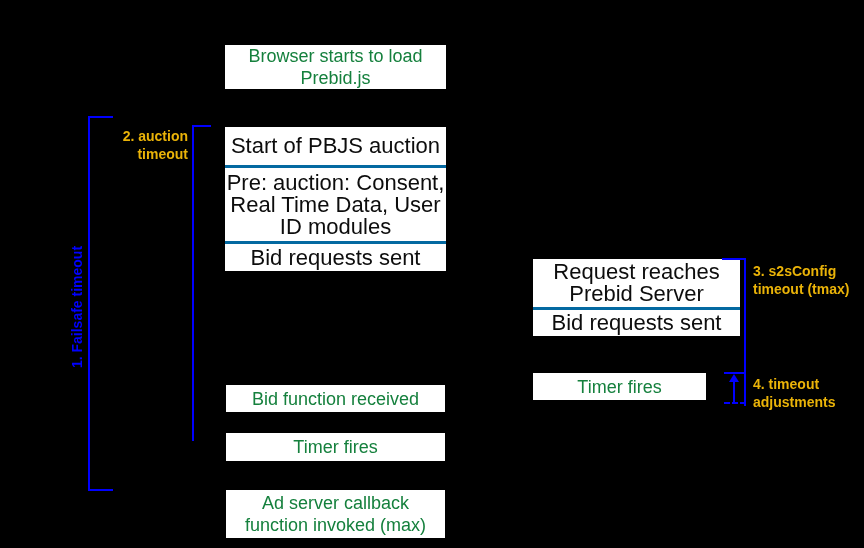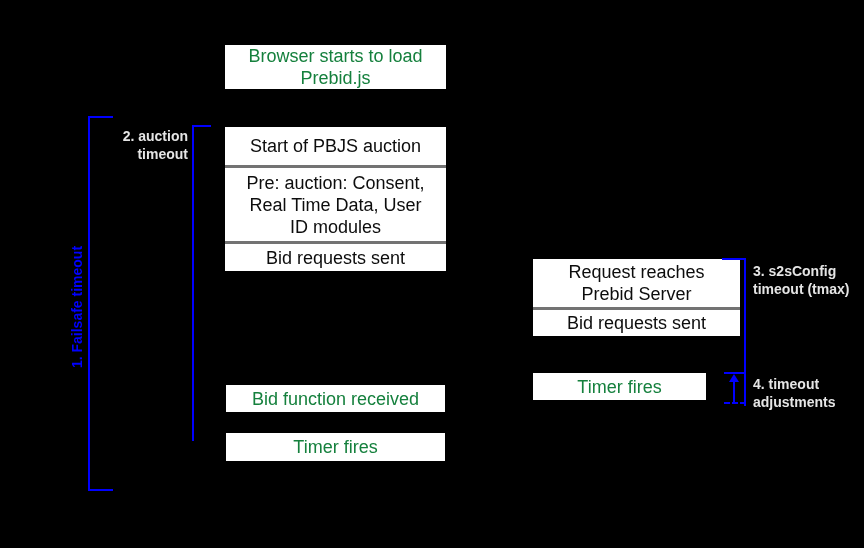--- a/index.html
+++ b/index.html
@@ -9,26 +9,26 @@
   }
   .box {
     position:absolute; background:#ffffff; color:#15803d;
     display:flex; align-items:center; justify-content:center;
     text-align:center; font-size:18px; line-height:22px; white-space:pre-line;
   }
   .group { position:absolute; display:flex; flex-direction:column; }
   .group .sec {
     background:#ffffff; color:#0d0d0d; box-sizing:border-box;
     display:flex; align-items:center; justify-content:center;
-    text-align:center; font-size:18px; line-height:22px; white-space:pre-line;
+    text-align:center; font-size:22px; line-height:22px; white-space:pre-line;
   }
-  .group .sec + .sec { border-top:3px solid #737373; }
+  .group .sec + .sec { border-top:3px solid #0369a1; }
   .blue-line { position:absolute; background:#0000ff; }
   .blue-label {
-    position:absolute; color:#e5e5e5; font-weight:bold;
+    position:absolute; color:#eab308; font-weight:bold;
     font-size:14px; line-height:18px; white-space:pre-line;
   }
   .vertical-label {
     position:absolute; left:77px; top:307px; color:#0000ff; font-weight:bold;
     font-size:14px; white-space:nowrap;
     transform:translate(-50%,-50%) rotate(-90deg);
   }
   .dashed-tick {
     position:absolute; left:724px; top:402px; width:22px; height:0;
     border-top:2px dashed #0000ff;
@@ -53,20 +53,22 @@
     <div class="sec" style="height:76px;">Pre: auction: Consent,
 Real Time Data, User
 ID modules</div>
     <div class="sec" style="height:30px;">Bid requests sent</div>
   </div>
 
   <div class="box" style="left:226px; top:385px; width:219px; height:27px;">Bid function received</div>
 
   <div class="box" style="left:226px; top:433px; width:219px; height:28px;">Timer fires</div>
 
+  <div class="box" style="left:226px; top:490px; width:219px; height:48px;">Ad server callback
+function invoked (max)</div>
 
   <div class="group" style="left:533px; top:259px; width:207px;">
     <div class="sec" style="height:48px;">Request reaches
 Prebid Server</div>
     <div class="sec" style="height:29px;">Bid requests sent</div>
   </div>
 
   <div class="box" style="left:533px; top:373px; width:173px; height:27px;">Timer fires</div>
 
   <div class="blue-line" style="left:88px; top:116px; width:2px; height:375px;"></div>

